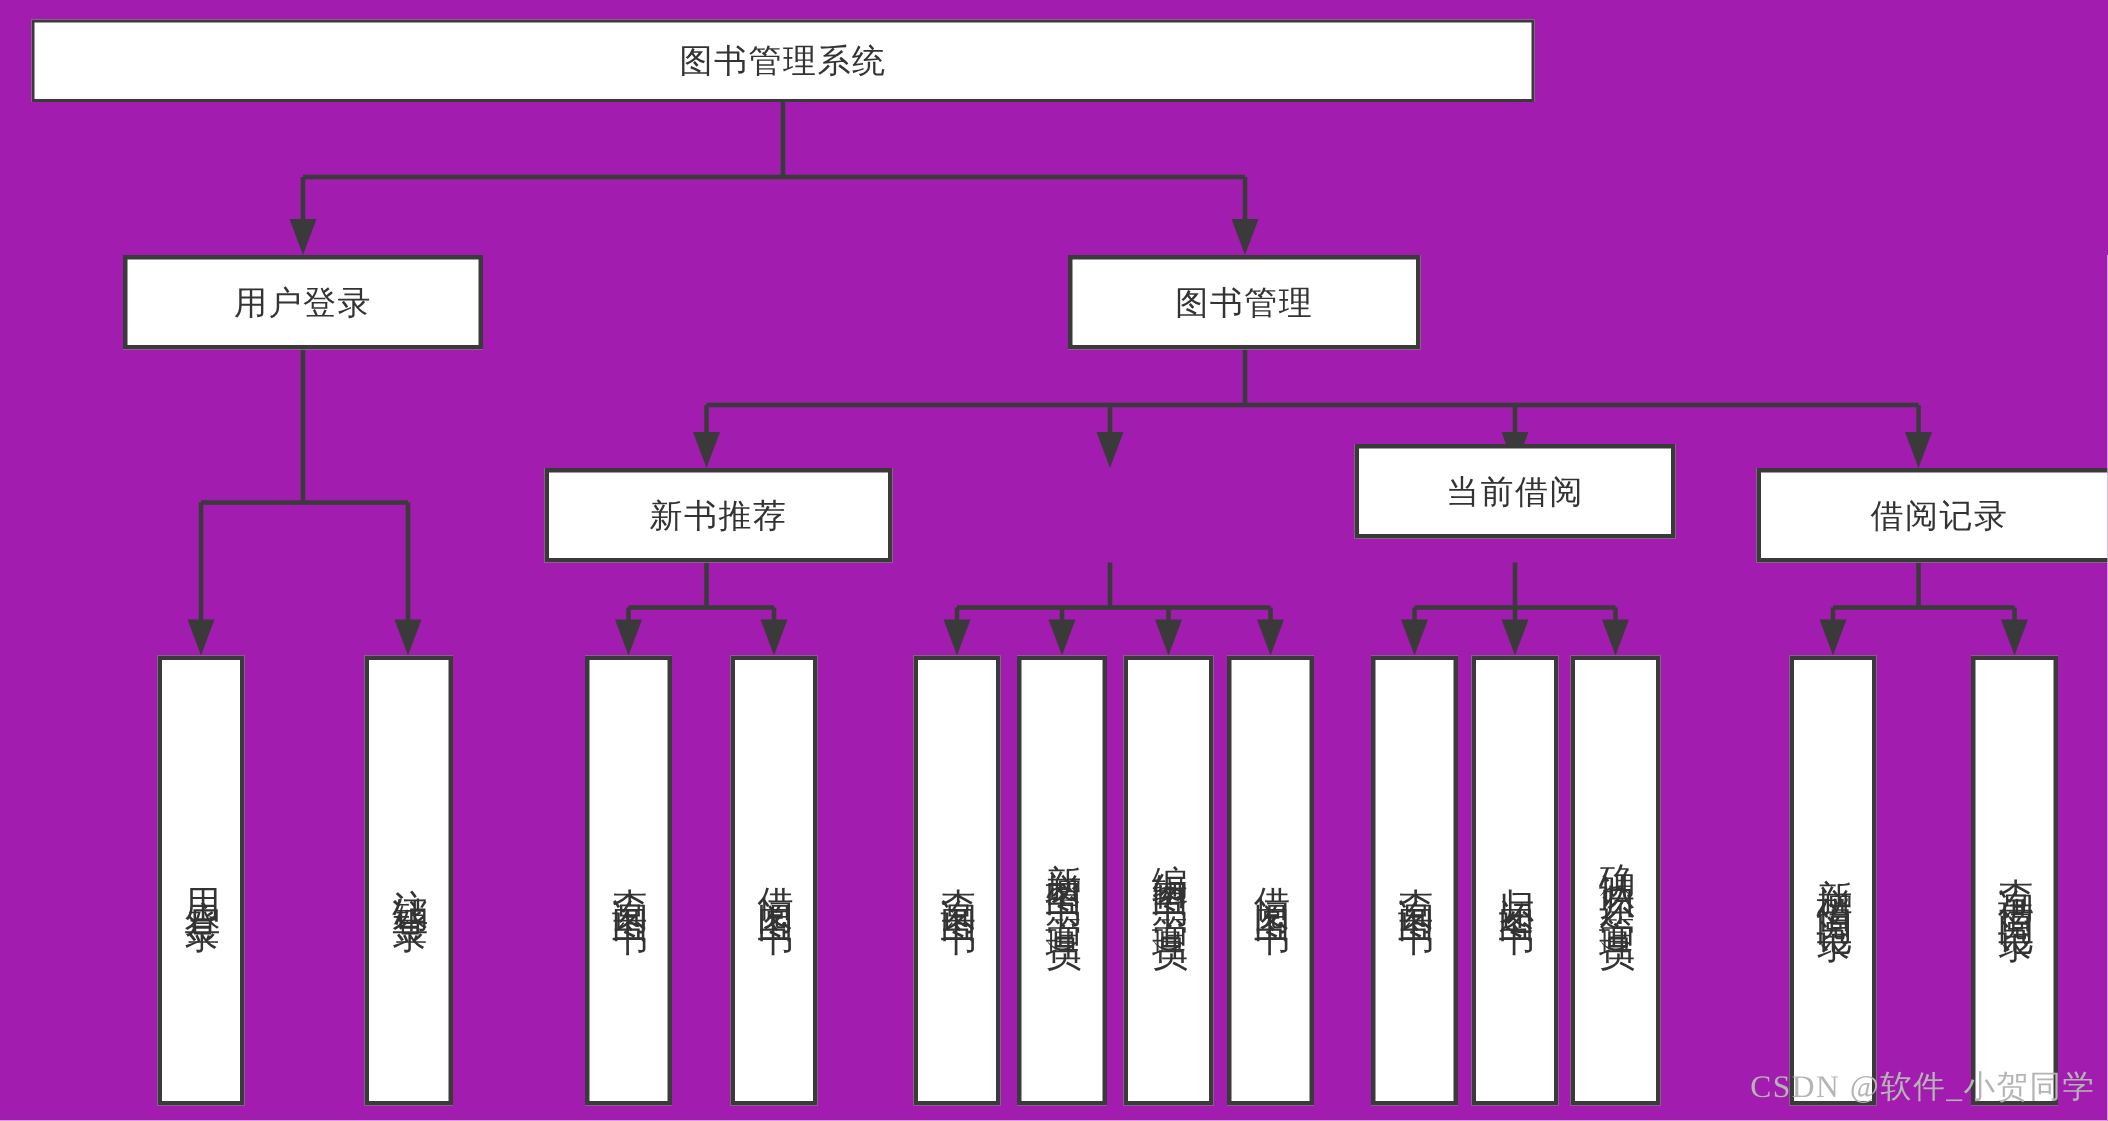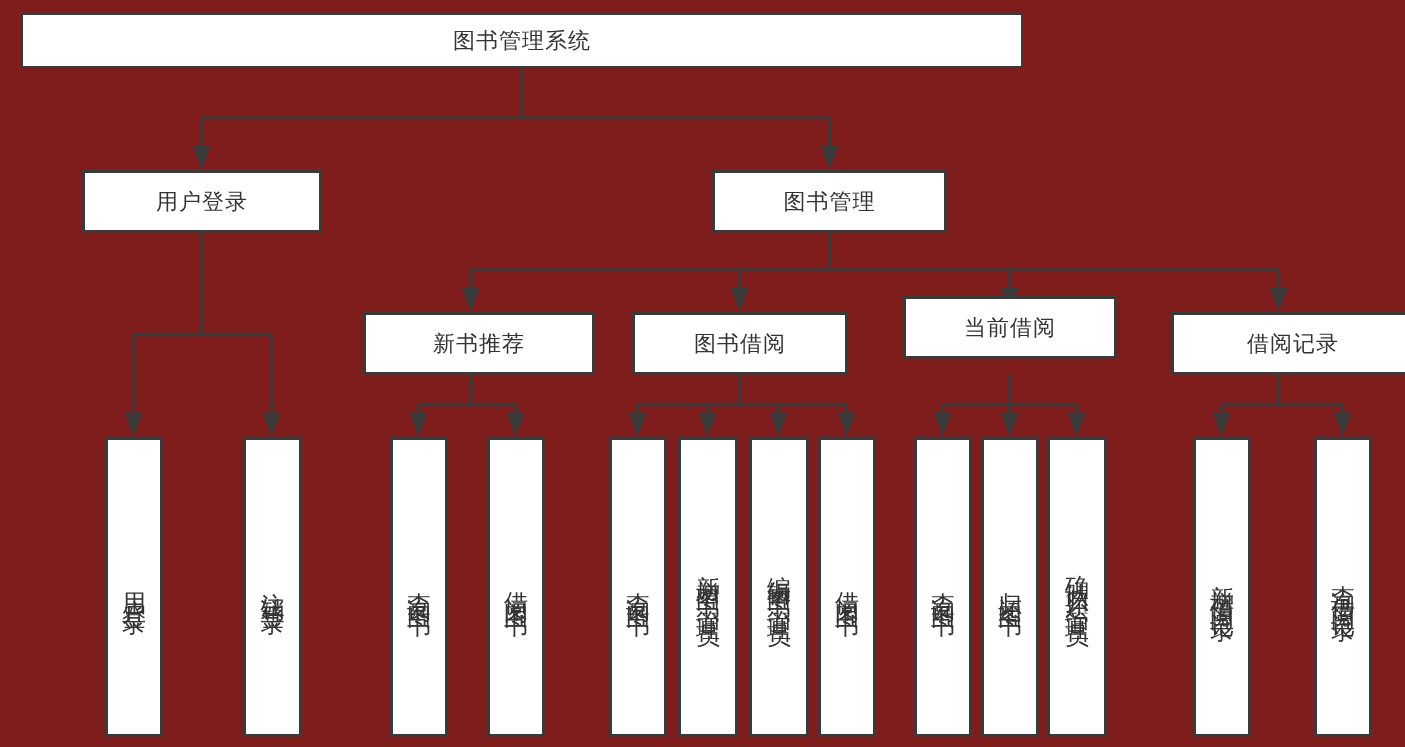--- a/index.html
+++ b/index.html
@@ -1,20 +1,20 @@
 <!DOCTYPE html>
 <html><head>
 <meta charset="utf-8">
 <style>
   html, body { margin: 0; padding: 0; background: #ffffff; }
   .canvas {
     position: relative;
     width: 1405px;
     height: 747px;
-    background: #7f1d1d;
+    background: #a21caf;
     font-family: Liberation Serif, serif;
     color: #333333;
     overflow: hidden;
   }
   .connectors {
     position: absolute;
     left: 0; top: 0;
     width: 1405px; height: 747px;
     z-index: 1;
   }
@@ -120,21 +120,20 @@
       <polygon points="1334,413 1352,413 1343,437"></polygon>
     </g>
   </svg>
 
   <div class="node root" id="n-root">图书管理系统</div>
 
   <div class="node" id="n-user-login">用户登录</div>
   <div class="node" id="n-book-mgmt">图书管理</div>
 
   <div class="node" id="n-new-book">新书推荐</div>
-  <div class="node" id="n-book-borrow">图书借阅</div>
   <div class="node" id="n-cur-borrow">当前借阅</div>
   <div class="node" id="n-borrow-rec">借阅记录</div>
 
   <div class="node vert" id="v-user-login">
     <span class="vtext">用户登录</span>
   </div>
   <div class="node vert" id="v-logout">
     <span class="vtext">注销登录</span>
   </div>
   <div class="node vert" id="v-query1">
@@ -164,13 +163,14 @@
   <div class="node vert" id="v-confirm">
     <span class="vtext">确认归还（管理员）</span>
   </div>
   <div class="node vert" id="v-add-rec">
     <span class="vtext">新增借阅记录</span>
   </div>
   <div class="node vert" id="v-query-rec">
     <span class="vtext">查询借阅记录</span>
   </div>
 
+  <div class="watermark">CSDN @软件_小贺同学</div>
 </div>
 
 </body></html>

